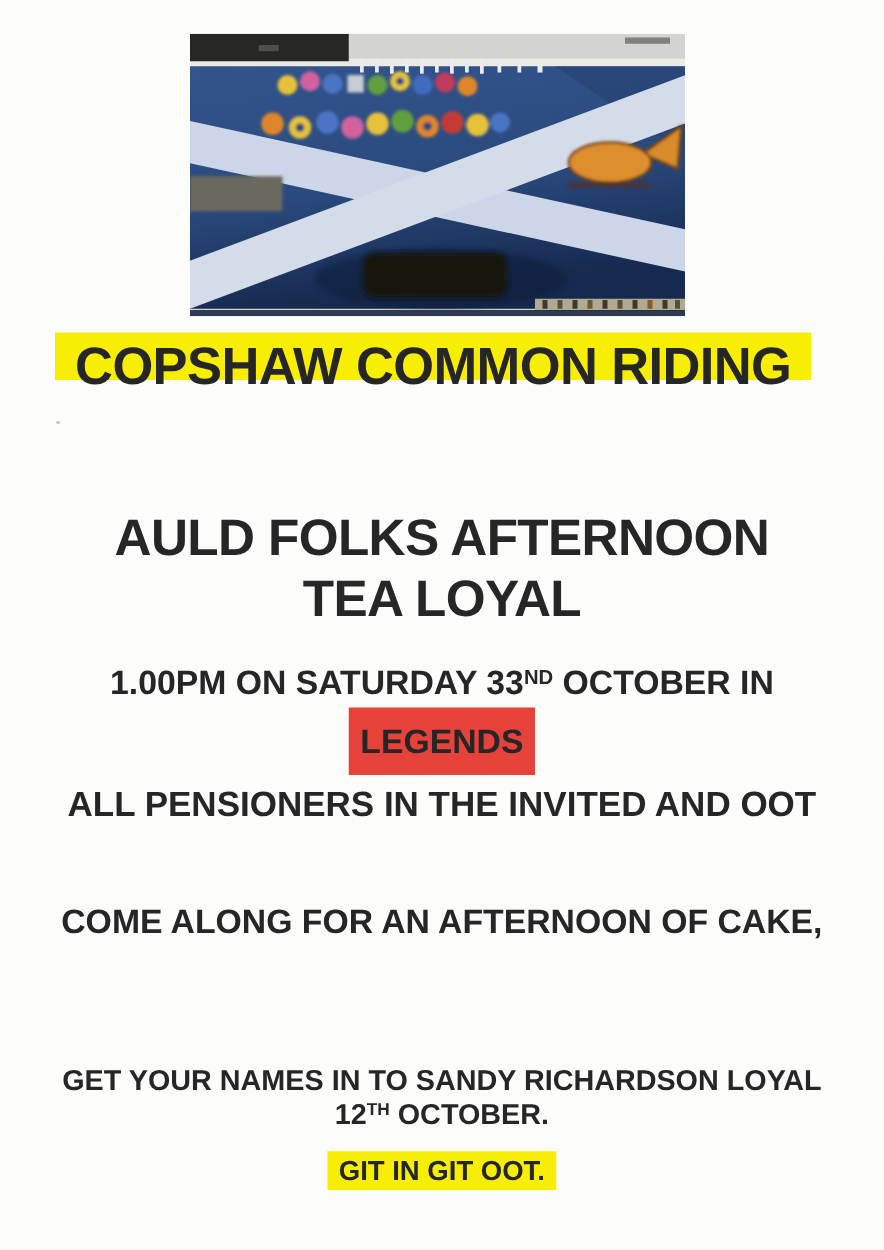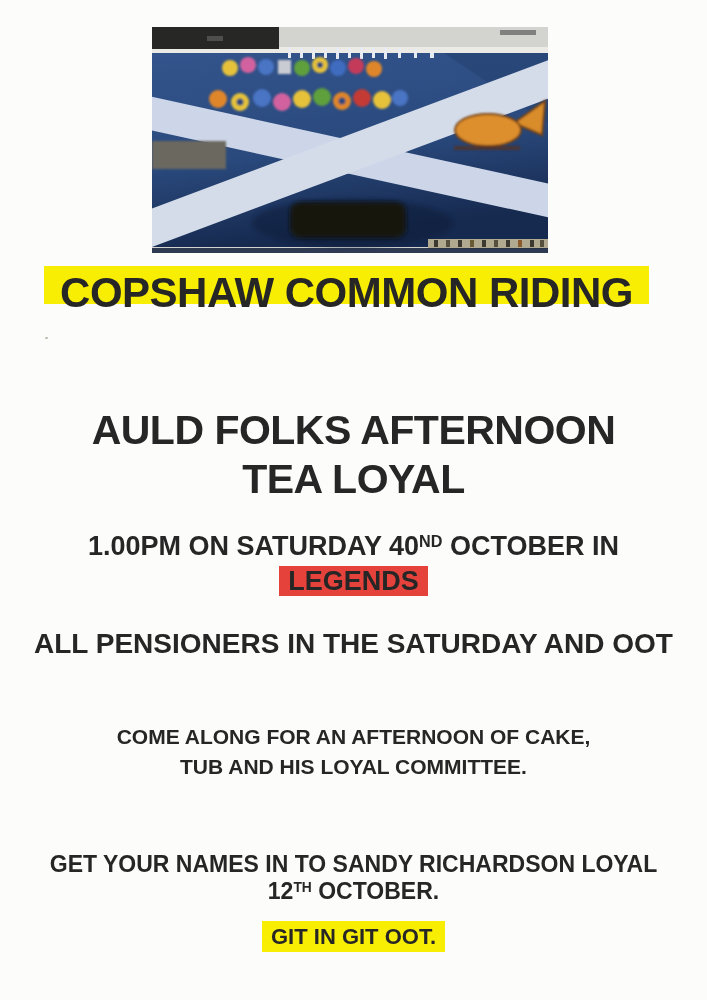--- a/index.html
+++ b/index.html
@@ -17,24 +17,24 @@
     background:var(--highlight-yellow,#f8ee04);
     text-align:center;font-size:42px;line-height:54px;white-space:nowrap;
     letter-spacing:-0.5px;
   }
   .block{position:absolute;left:0;width:707px;text-align:center;margin-top:24px;}
   .heading{top:382px;font-size:41px;line-height:49px;letter-spacing:-0.5px;}
   .when{top:506px;font-size:27px;line-height:32px;}
   .venue-row{top:542px;}
   .venue-row .hl-red{
     display:inline-block;background:var(--highlight-red,#e4423b);
-    padding:0 9px;font-size:27px;line-height:30px;
+    padding:12px 9px;font-size:27px;line-height:30px;
   }
   .invite{top:604px;font-size:28px;line-height:31px;}
-  .details{top:698px;font-size:21px;line-height:30px;}
+  .details{top:698px;font-size:27px;line-height:30px;}
   .rsvp{top:827px;font-size:23px;line-height:27px;}
   .footer-row{top:897px;}
   .footer-row .hl-yellow{
     display:inline-block;background:var(--highlight-yellow,#f8ee04);
     padding:2px 9px;font-size:22px;line-height:27px;
   }
   sup.ord{font-size:60%;position:relative;top:-0.5em;vertical-align:baseline;}
   .speck{position:absolute;left:45px;top:337px;width:3px;height:2px;background:#b9b4ac;border-radius:50%;}
 </style>
 </head>
@@ -146,34 +146,33 @@
   <div class="band-title">COPSHAW COMMON RIDING</div>
 
   <div class="speck"></div>
 
   <div class="block heading">
     <div>AULD FOLKS AFTERNOON</div>
     <div>TEA LOYAL</div>
   </div>
 
   <div class="block when">
-    <span>1.00PM ON SATURDAY 40</span><sup class="ord">ND</sup><span> OCTOBER IN</span>
+    <span>1.00PM ON SATURDAY 33</span><sup class="ord">ND</sup><span> OCTOBER IN</span>
   </div>
 
   <div class="block venue-row">
     <span class="hl-red">LEGENDS</span>
   </div>
 
   <div class="block invite">
-    <div>ALL PENSIONERS IN THE SATURDAY AND OOT</div>
+    <div>ALL PENSIONERS IN THE INVITED AND OOT</div>
   </div>
 
   <div class="block details">
     <div>COME ALONG FOR AN AFTERNOON OF CAKE,</div>
-    <div>TUB AND HIS LOYAL COMMITTEE.</div>
   </div>
 
   <div class="block rsvp">
     <div>GET YOUR NAMES IN TO SANDY RICHARDSON LOYAL</div>
     <div><span>12</span><sup class="ord">TH</sup><span> OCTOBER.</span></div>
   </div>
 
   <div class="block footer-row">
     <span class="hl-yellow">GIT IN GIT OOT.</span>
   </div>

